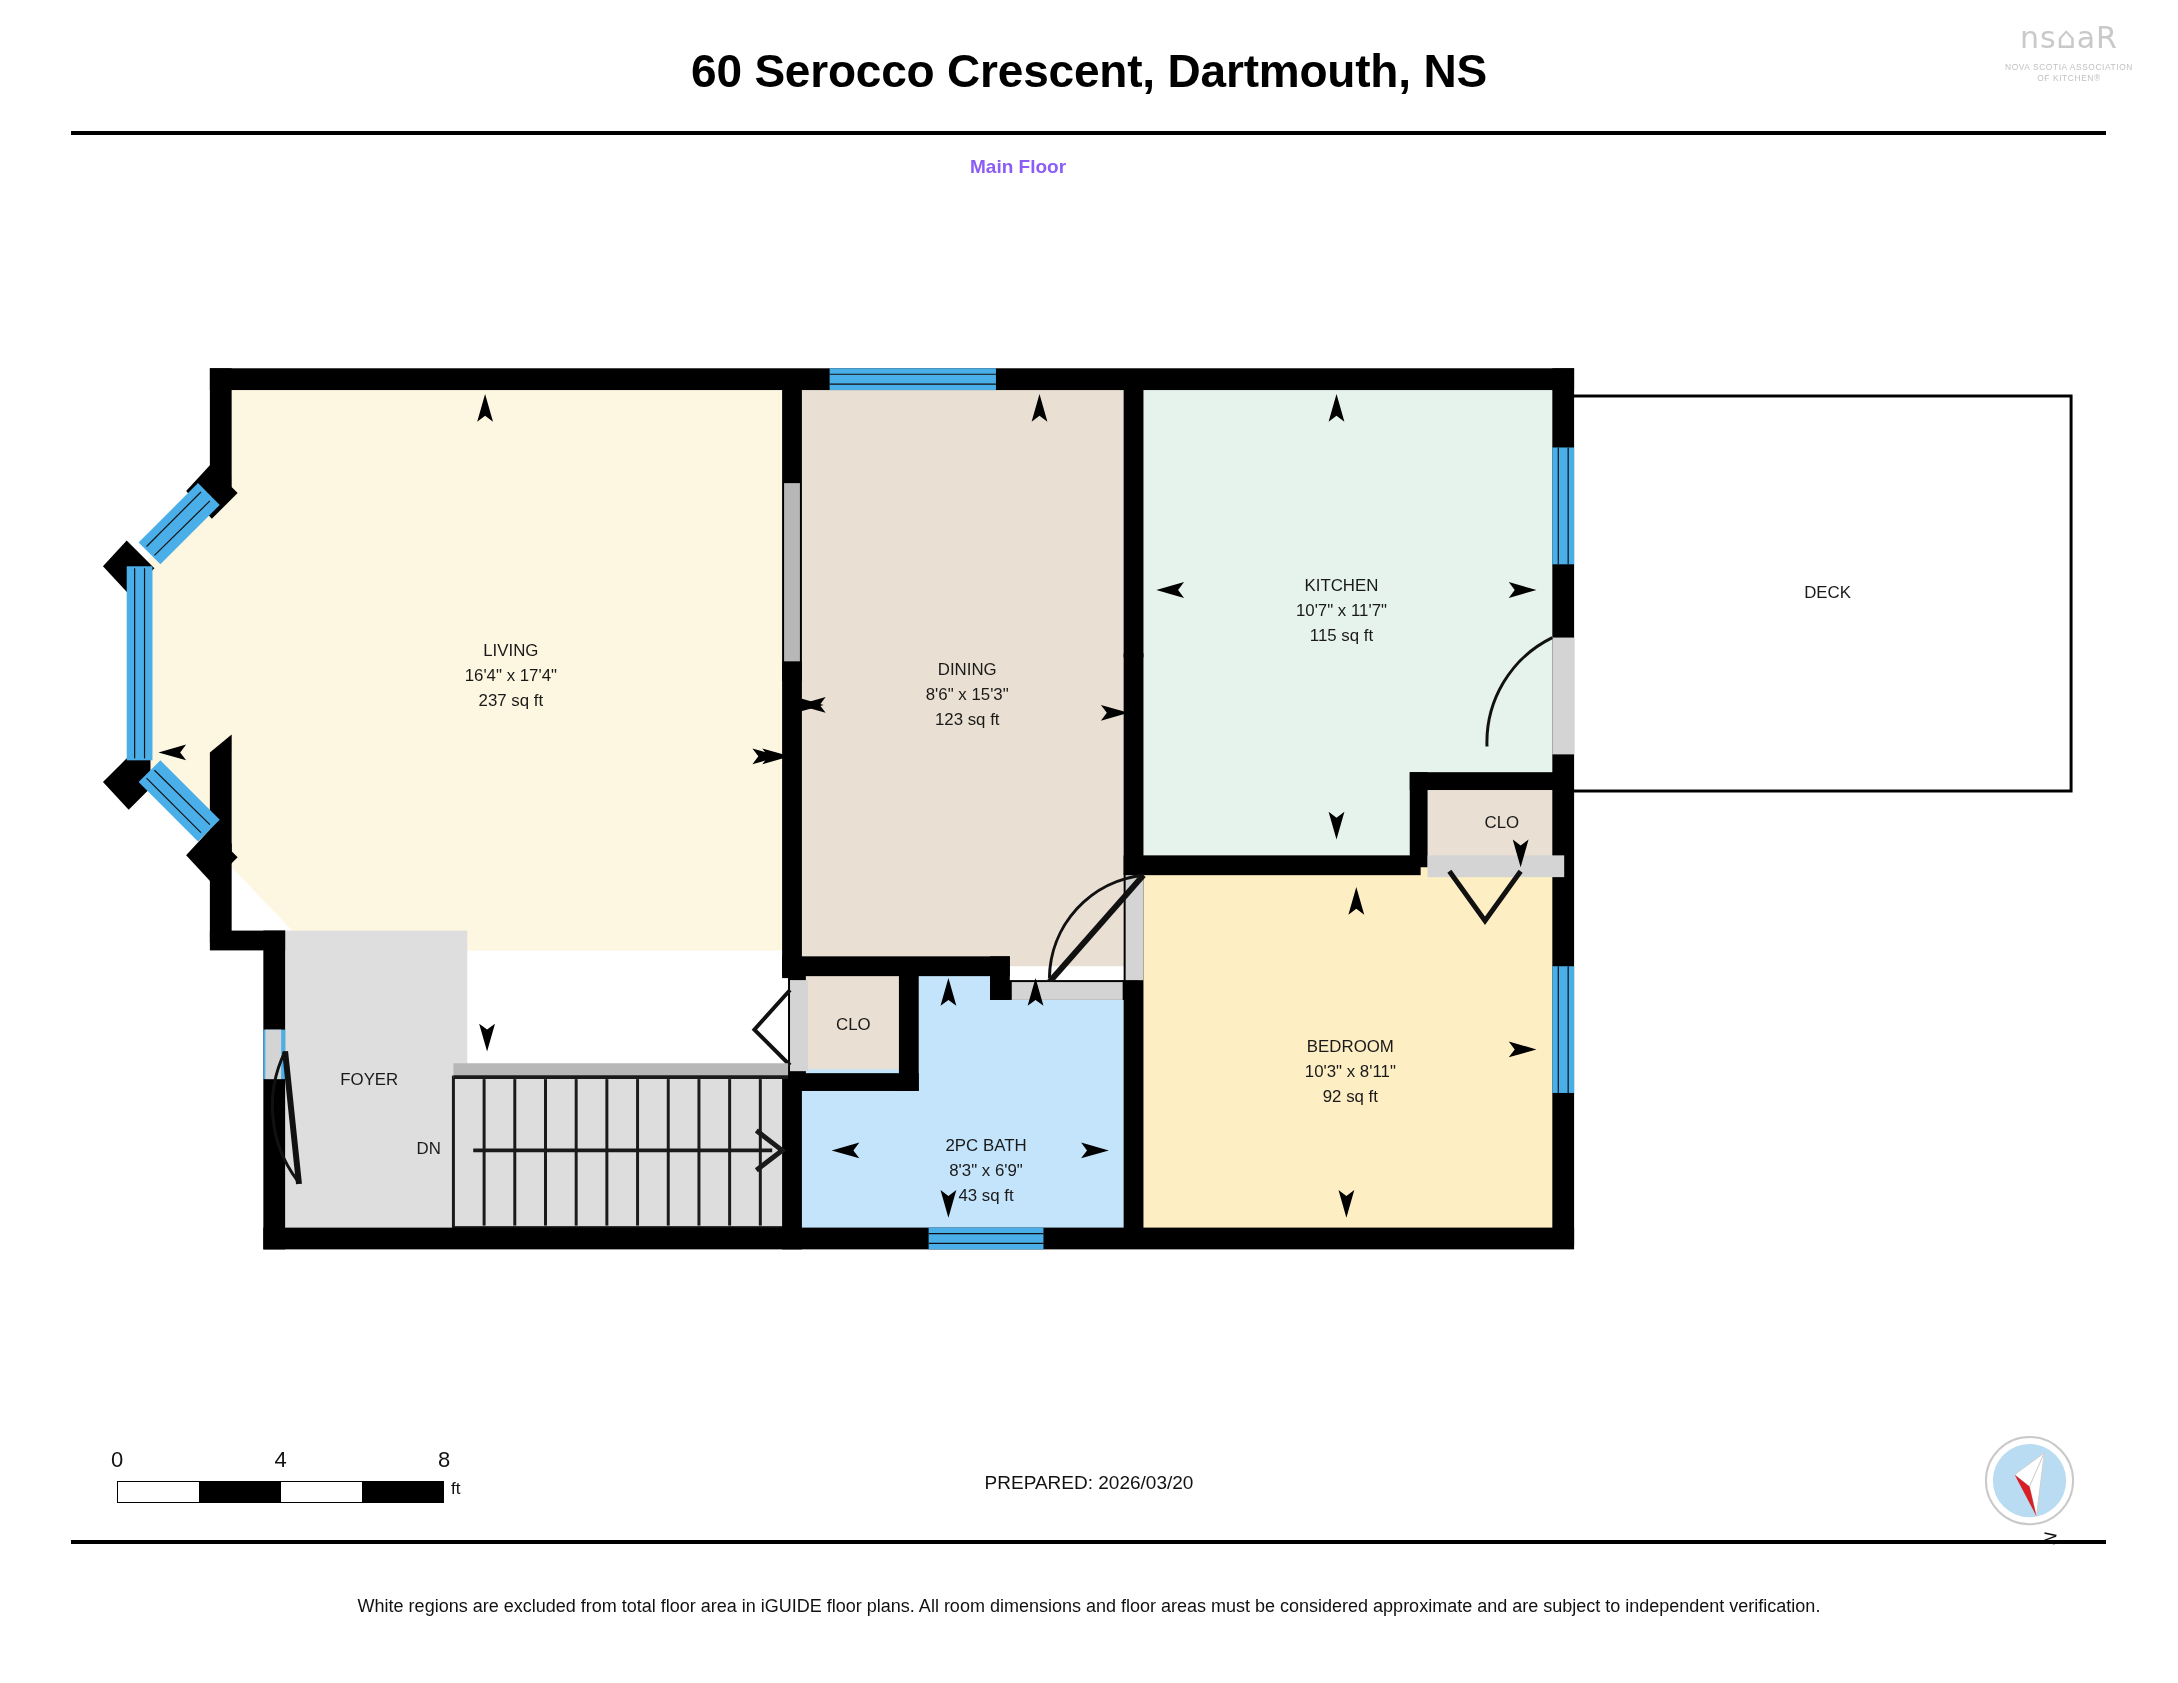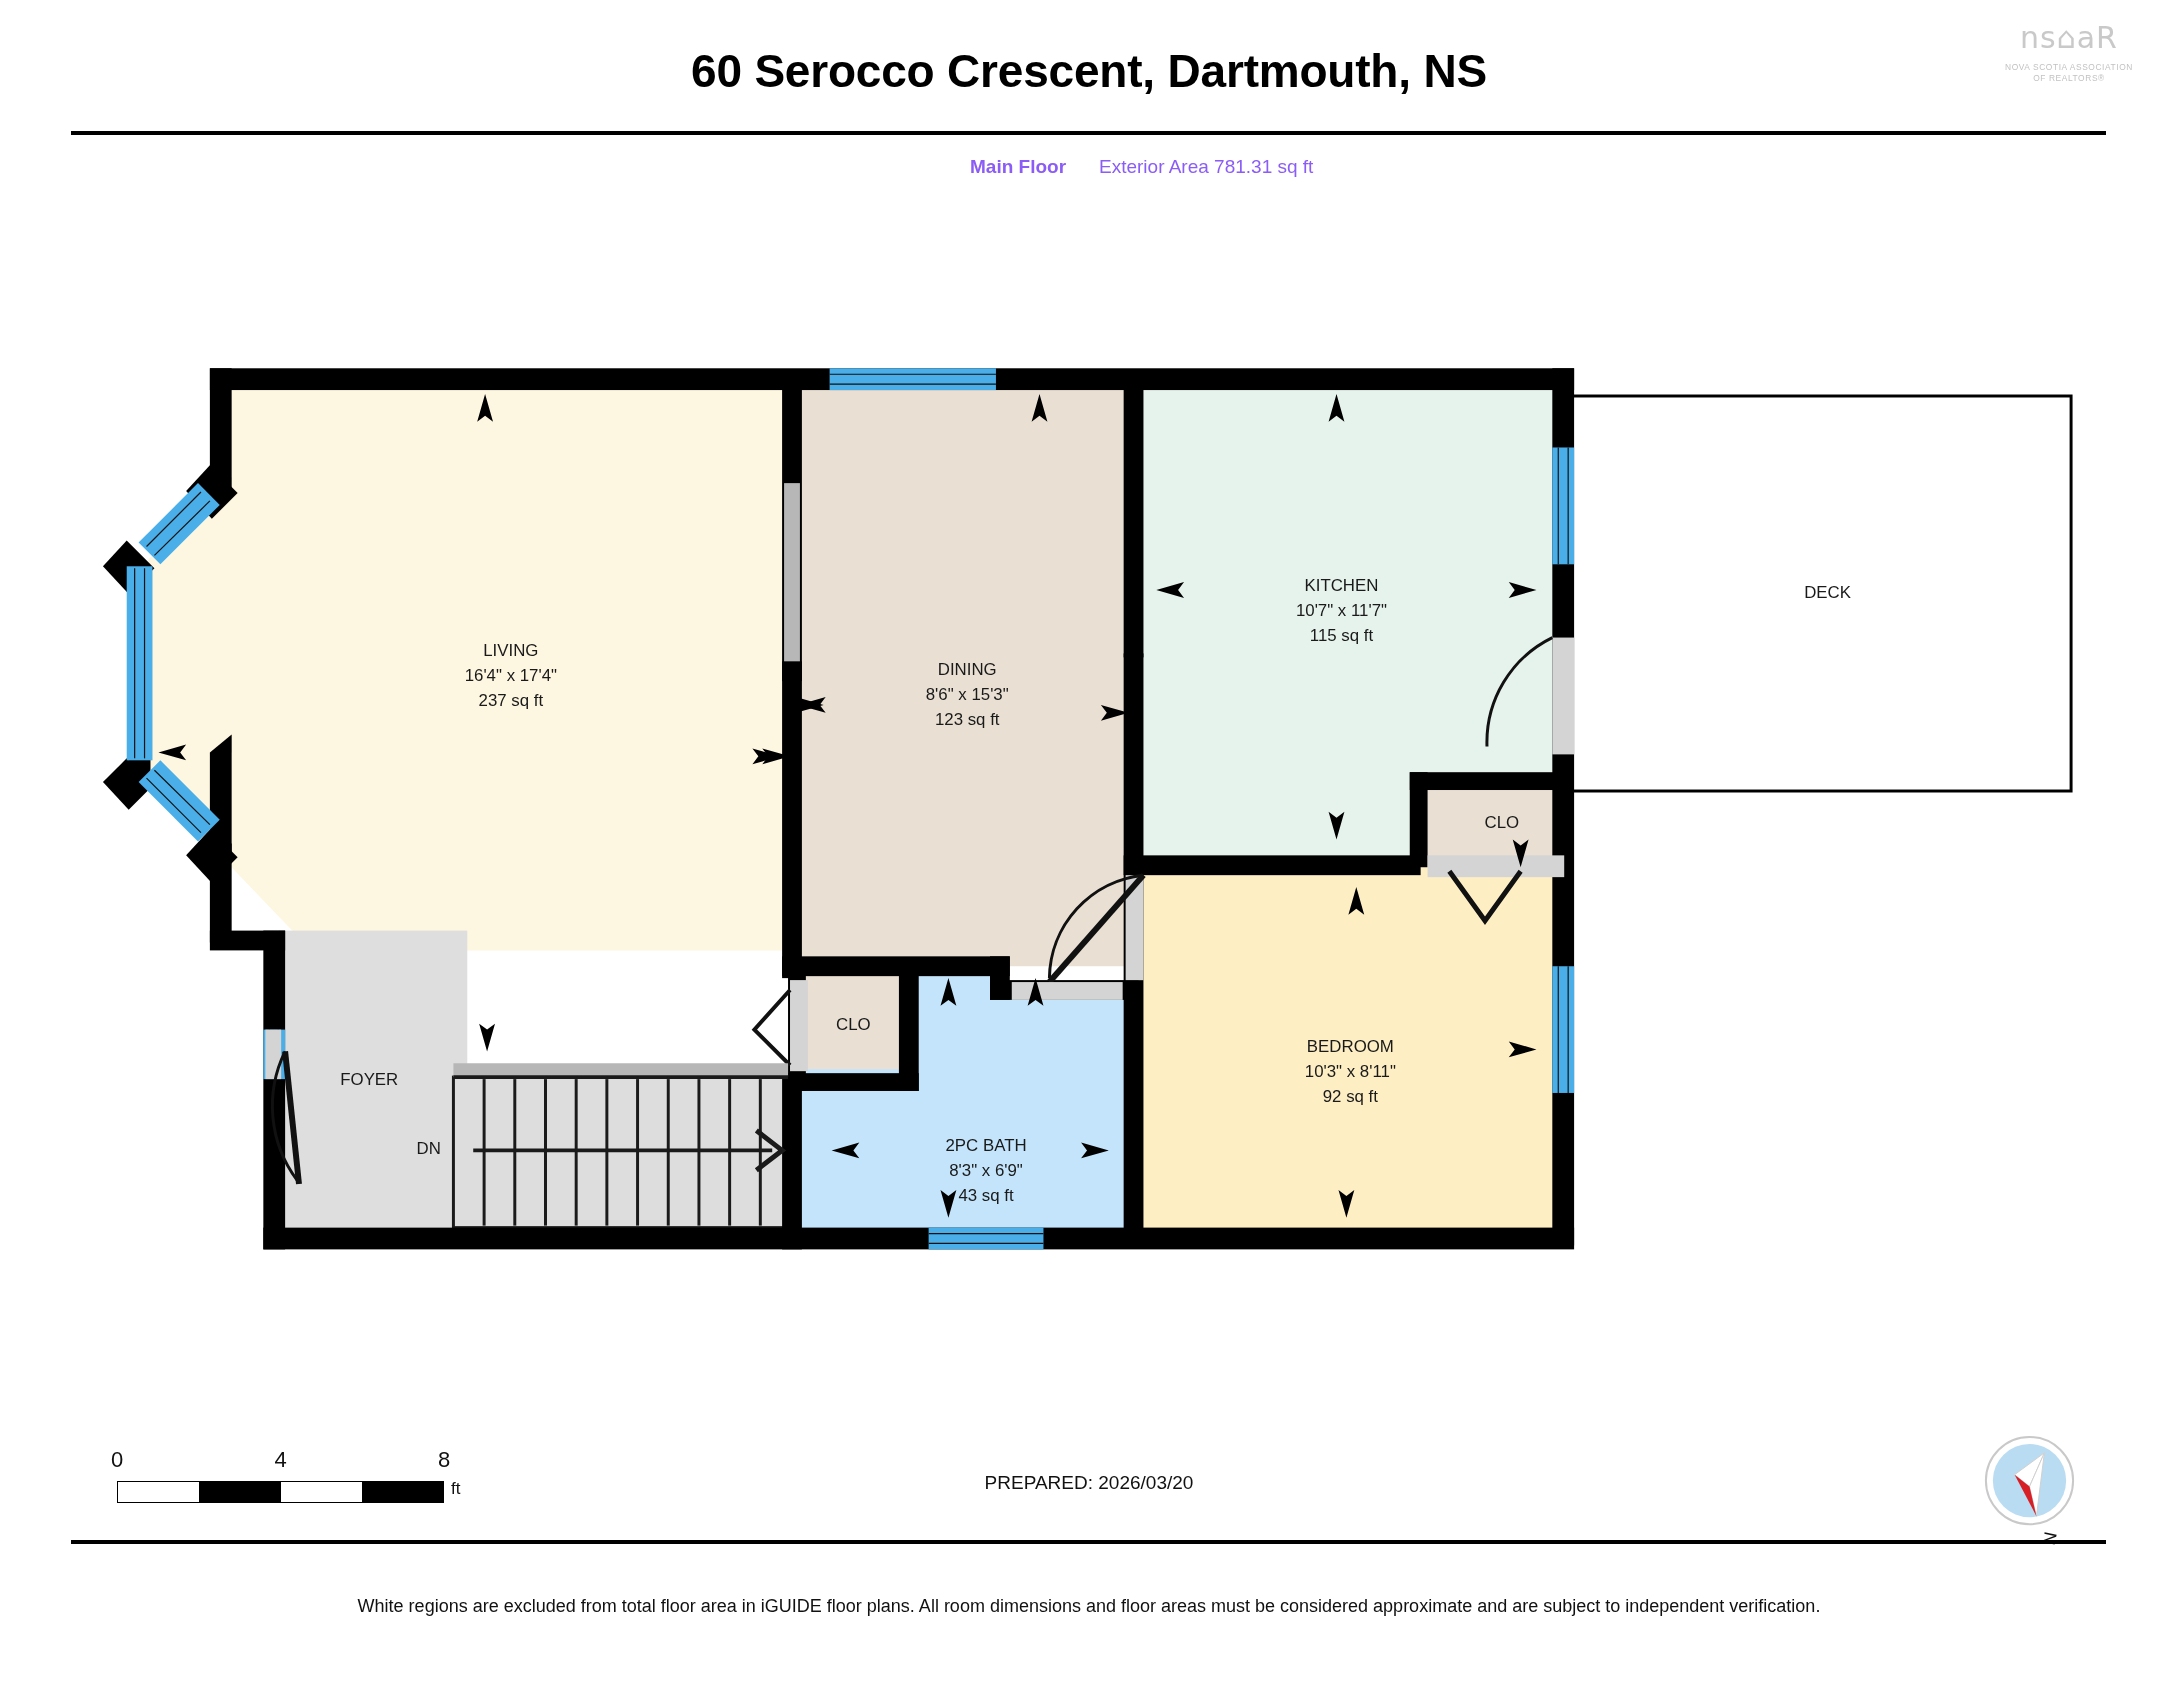--- a/index.html
+++ b/index.html
@@ -156,30 +156,29 @@
   }
 </style>
 </head>
 <body>
 
 <div id="page">
 
   <div id="logo">
     <div class="logo-mark">ns⌂aR</div>
     <div class="logo-sub">NOVA SCOTIA ASSOCIATION</div>
-    <div class="logo-sub">OF REALTORS®</div>
+    <div class="logo-sub">OF KITCHEN®</div>
   </div>
 
   <div id="page-title">60 Serocco Crescent, Dartmouth, NS</div>
   <div id="title-rule"></div>
 
   <div id="floor-summary">
     <div class="fs-row">
       <div class="fs-label">Main Floor</div>
-      <div class="fs-val">Exterior Area 781.31 sq ft</div>
     </div>
     <div class="fs-row">
       <div class="fs-label">&nbsp;</div>
     </div>
   </div>
 
   <div id="plan-wrap">
   <svg id="plan-svg" width="2178" height="1683" viewBox="0 0 2200 1700" xmlns="http://www.w3.org/2000/svg">
 
     <defs>

